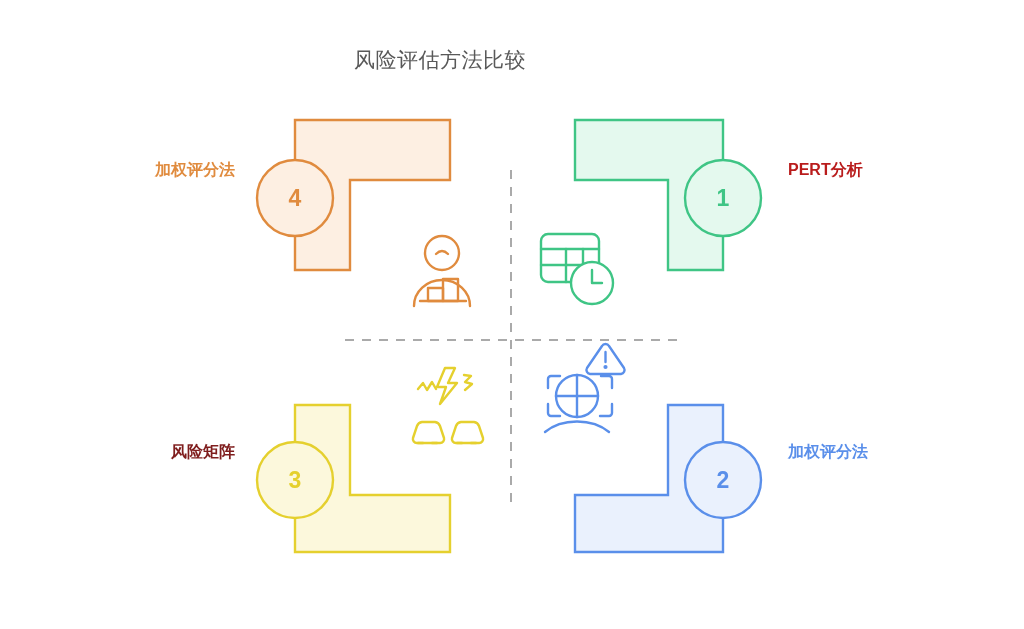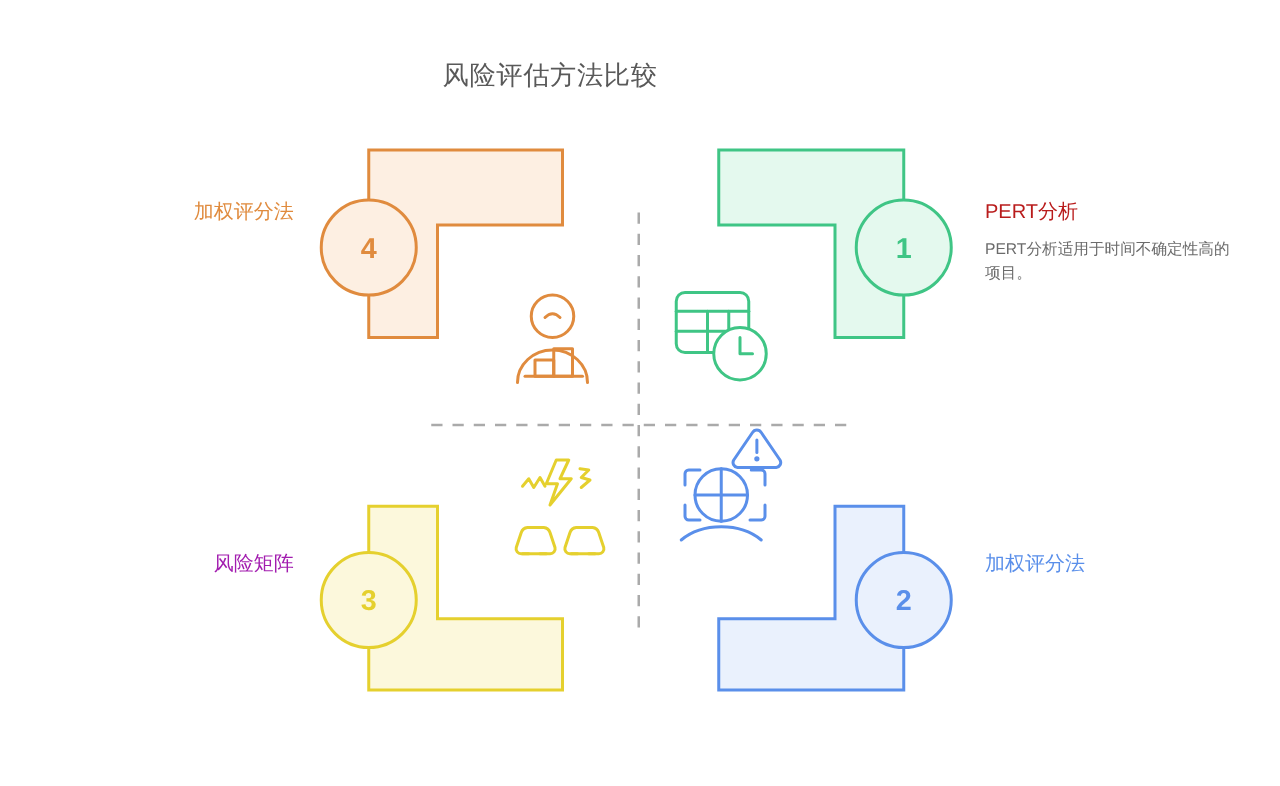--- a/index.html
+++ b/index.html
@@ -41,38 +41,38 @@
   
   .text-block {
     position: absolute;
     width: 200px;
   }
   .text-block.align-right { text-align: right; }
   .text-block.align-left  { text-align: left; }
 
   .block-title {
     font-size: 16px;
-    font-weight: normal;
+    font-weight: bold;
     line-height: 1.3;
     margin-bottom: 9px;
   }
   .block-desc {
     font-size: 12.5px;
     line-height: 1.55;
     color: #6b6b6b;
   }
 
   #text-weighted  { left: 35px;  top: 160px; }
   #text-matrix    { left: 35px;  top: 442px; }
   #text-pert      { left: 788px; top: 160px; }
   #text-monte     { left: 788px; top: 442px; }
 
   .c-orange { color: #E08B3E; }
   .c-green  { color: #b91c1c; }
-  .c-yellow { color: #a21caf; }
+  .c-yellow { color: #7f1d1d; }
   .c-blue   { color: #5A8FEA; }
 </style>
 </head>
 <body>
 
 <div id="chart-title">风险评估方法比较</div>
 
 <svg id="diagram-canvas" viewBox="0 0 1024 629">
 
   <line x1="345" y1="340" x2="678" y2="340" stroke="#aaaaaa" stroke-width="2" stroke-dasharray="9 8"></line>
@@ -151,21 +151,20 @@
   </g>
 
 </svg>
 
 <div id="text-weighted" class="text-block align-right">
   <div class="block-title c-orange">加权评分法</div>
 </div>
 
 <div id="text-pert" class="text-block align-left">
   <div class="block-title c-green">PERT分析</div>
-  <div class="block-desc">PERT分析适用于时间不确定性高的项目。</div>
 </div>
 
 <div id="text-matrix" class="text-block align-right">
   <div class="block-title c-yellow">风险矩阵</div>
 </div>
 
 <div id="text-monte" class="text-block align-left">
   <div class="block-title c-blue">加权评分法</div>
 </div>
 

